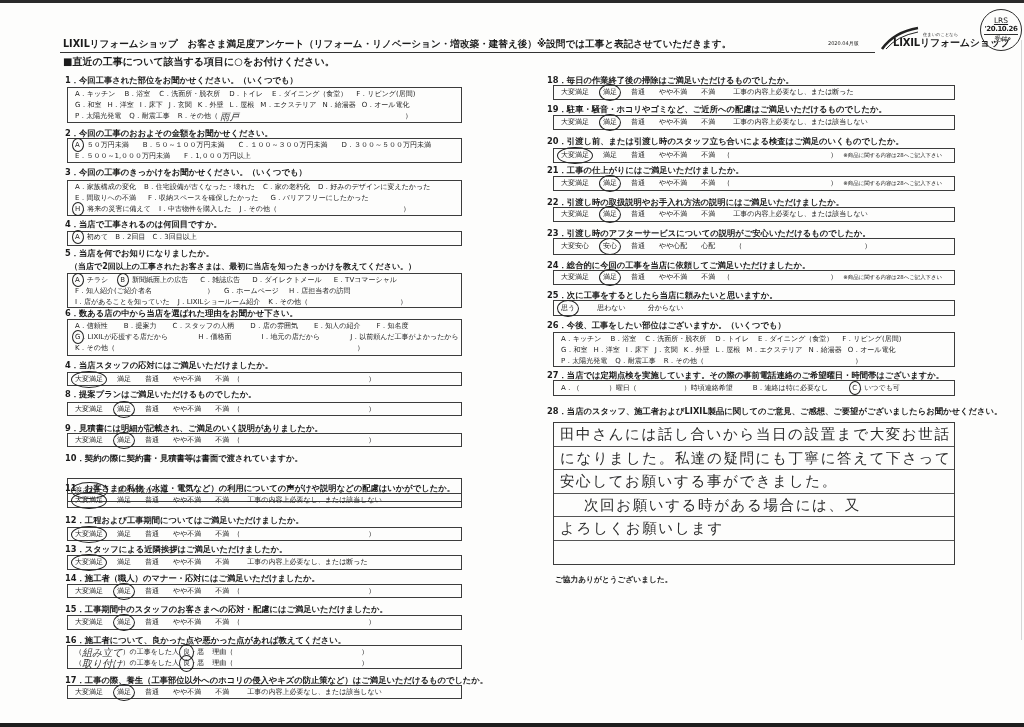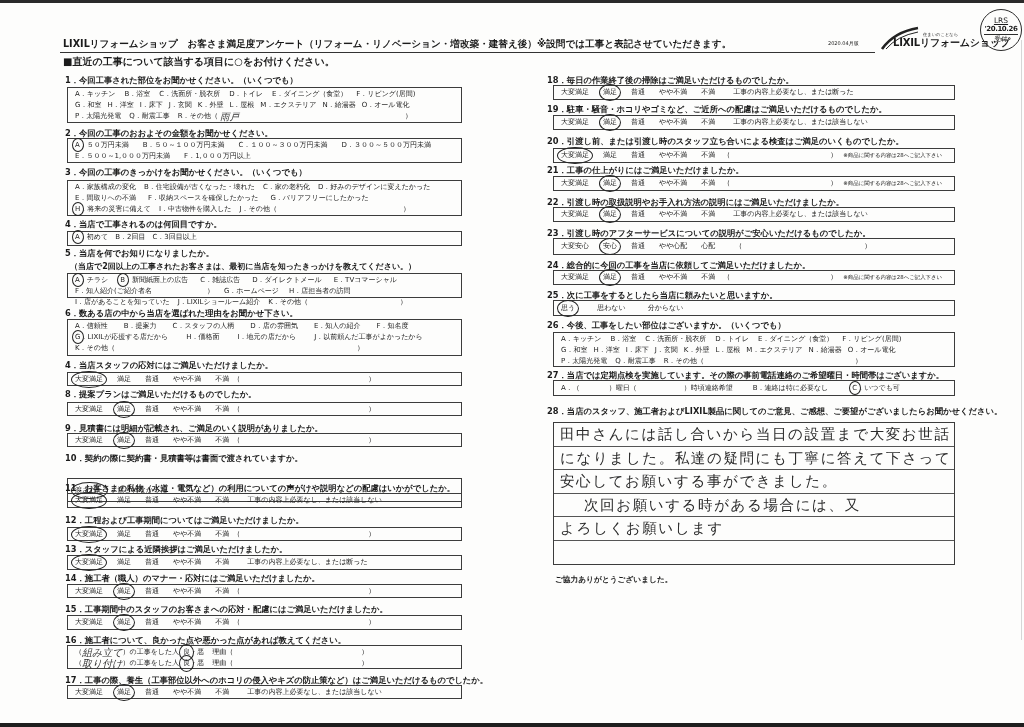--- a/index.html
+++ b/index.html
@@ -138,21 +138,21 @@
 <div class="box bl" style="top:231px;height:15px">
   <div class="row" style="">
     <span class="ch" data-selected="true">A．初めて</span>
     <span class="ch" data-selected="false">B．2回目</span>
     <span class="ch" data-selected="false">C．3回目以上</span>
   </div>
 </div>
 
 <div class="q-head hl" style="top:248px">5．当店を何でお知りになりましたか。</div>
 <div class="q-sub" style="top:262px">（当店で2回以上の工事されたお客さまは、最初に当店を知ったきっかけを教えてください。）</div>
-<div class="box bl multi" style="top:273px;height:25px">
+<div class="box bl multi" style="top:273px;height:35px">
   <div class="row" style="gap:12px">
     <span class="ch" data-selected="true">A．チラシ</span>
     <span class="ch" data-selected="true">B．新聞紙面上の広告</span>
     <span class="ch" data-selected="false">C．雑誌広告</span>
     <span class="ch" data-selected="false">D．ダイレクトメール</span>
     <span class="ch" data-selected="false">E．TVコマーシャル</span>
   </div>
   <div class="row" style="gap:10px">
     <span class="ch" data-selected="false">F．知人紹介(ご紹介者名</span>
     <span class="blank" style="width:45px;margin-left:-10px"></span>
@@ -172,21 +172,21 @@
 <div class="q-head hl" style="top:308px">6．数ある店の中から当店を選ばれた理由をお聞かせ下さい。</div>
 <div class="box bl multi" style="top:319px;height:37px">
   <div class="row" style="gap:16px">
     <span class="ch" data-selected="false">A．信頼性</span>
     <span class="ch" data-selected="false">B．提案力</span>
     <span class="ch" data-selected="false">C．スタッフの人柄</span>
     <span class="ch" data-selected="false">D．店の雰囲気</span>
     <span class="ch" data-selected="false">E．知人の紹介</span>
     <span class="ch" data-selected="false">F．知名度</span>
   </div>
-  <div class="row" style="gap:18px">
+  <div class="row" style="gap:30px">
     <span class="ch" data-selected="true">G．LIXILが応援する店だから</span>
     <span class="ch" data-selected="false">H．価格面</span>
     <span class="ch" data-selected="false">I．地元の店だから</span>
     <span class="ch" data-selected="false">J．以前頼んだ工事がよかったから</span>
   </div>
   <div class="row">
     <span class="ch" data-selected="false">K．その他（</span>
     <span class="blank" style="width:228px"></span>
     <span>）</span>
   </div>

